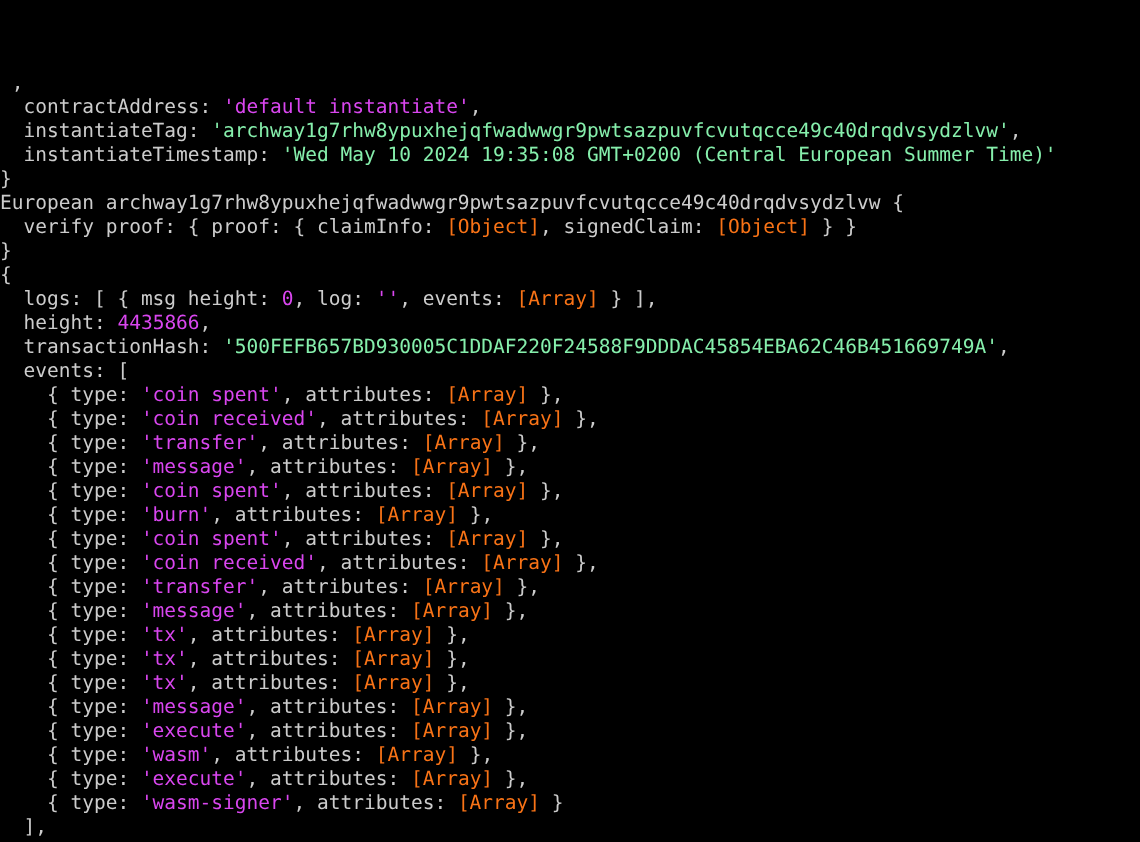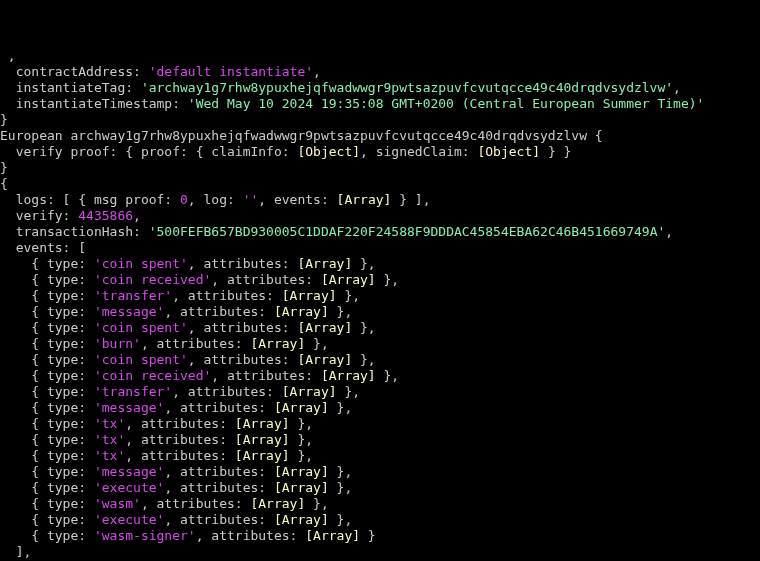--- a/index.html
+++ b/index.html
@@ -1,35 +1,35 @@
 <!DOCTYPE html>
 <html><head>
 <meta charset="utf-8">
 <style>
 html,body{margin:0;padding:0;background:#000;color:#ccc;font-family:'DejaVu Sans Mono','Menlo','Consolas',monospace;font-size:13px;line-height:16px;white-space:pre}
 .w{color:#ccc}
 .y{color:#d946ef}
 .g{color:#86efac}
-.c{color:#fef9c3}
+.c{color:#f97316}
 pre{margin:0;padding:0}
 </style>
 </head>
 <body>
 
 <pre><span class="w"> ,</span>
 <span class="w">  contractAddress: </span><span class="y">'default instantiate'</span><span class="w">,</span>
 <span class="w">  instantiateTag: </span><span class="g">'archway1g7rhw8ypuxhejqfwadwwgr9pwtsazpuvfcvutqcce49c40drqdvsydzlvw'</span><span class="w">,</span>
 <span class="w">  instantiateTimestamp: </span><span class="g">'Wed May 10 2024 19:35:08 GMT+0200 (Central European Summer Time)'</span>
 <span class="w">}</span>
 <span class="w">European archway1g7rhw8ypuxhejqfwadwwgr9pwtsazpuvfcvutqcce49c40drqdvsydzlvw {</span>
 <span class="w">  verify proof: { proof: { claimInfo: </span><span class="c">[Object]</span><span class="w">, signedClaim: </span><span class="c">[Object]</span><span class="w"> } }</span>
 <span class="w">}</span>
 <span class="w">{</span>
-<span class="w">  logs: [ { msg proof: </span><span class="y">0</span><span class="w">, log: </span><span class="y">''</span><span class="w">, events: </span><span class="c">[Array]</span><span class="w"> } ],</span>
-<span class="w">  verify: </span><span class="y">4435866</span><span class="w">,</span>
+<span class="w">  logs: [ { msg height: </span><span class="y">0</span><span class="w">, log: </span><span class="y">''</span><span class="w">, events: </span><span class="c">[Array]</span><span class="w"> } ],</span>
+<span class="w">  height: </span><span class="y">4435866</span><span class="w">,</span>
 <span class="w">  transactionHash: </span><span class="g">'500FEFB657BD930005C1DDAF220F24588F9DDDAC45854EBA62C46B451669749A'</span><span class="w">,</span>
 <span class="w">  events: [</span>
 <span id="ev"><span class="w">    { type: </span><span class="y">'coin spent'</span><span class="w">, attributes: </span><span class="c">[Array]</span><span class="w"> },</span>
 <span class="w">    { type: </span><span class="y">'coin received'</span><span class="w">, attributes: </span><span class="c">[Array]</span><span class="w"> },</span>
 <span class="w">    { type: </span><span class="y">'transfer'</span><span class="w">, attributes: </span><span class="c">[Array]</span><span class="w"> },</span>
 <span class="w">    { type: </span><span class="y">'message'</span><span class="w">, attributes: </span><span class="c">[Array]</span><span class="w"> },</span>
 <span class="w">    { type: </span><span class="y">'coin spent'</span><span class="w">, attributes: </span><span class="c">[Array]</span><span class="w"> },</span>
 <span class="w">    { type: </span><span class="y">'burn'</span><span class="w">, attributes: </span><span class="c">[Array]</span><span class="w"> },</span>
 <span class="w">    { type: </span><span class="y">'coin spent'</span><span class="w">, attributes: </span><span class="c">[Array]</span><span class="w"> },</span>
 <span class="w">    { type: </span><span class="y">'coin received'</span><span class="w">, attributes: </span><span class="c">[Array]</span><span class="w"> },</span>

